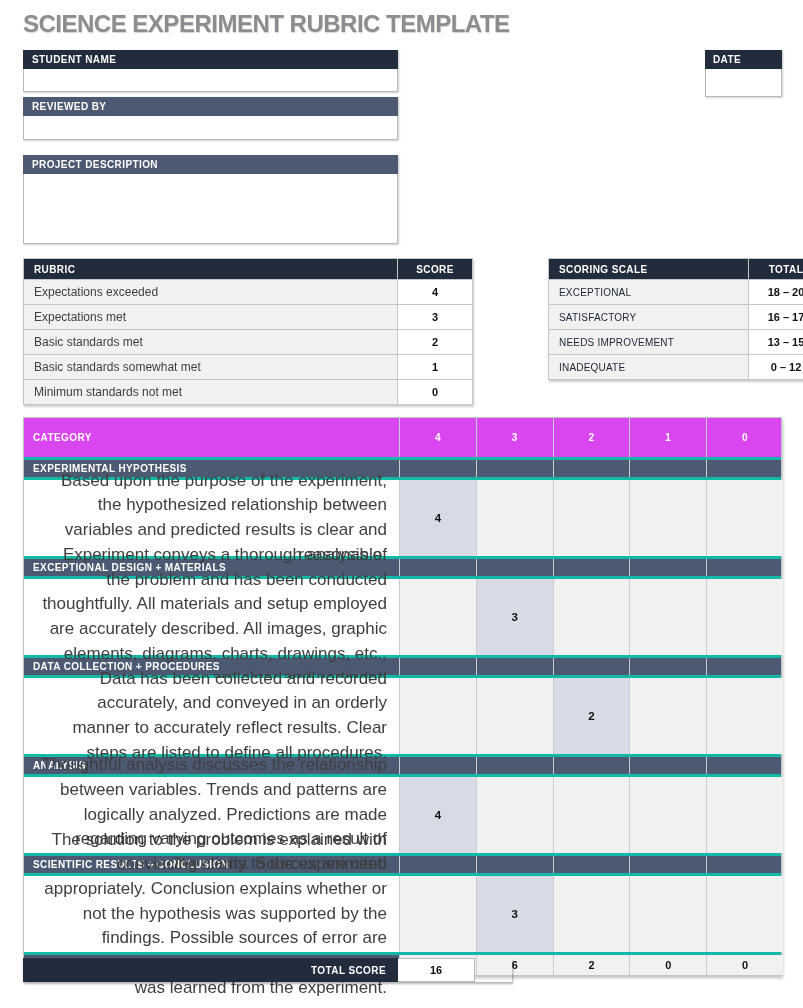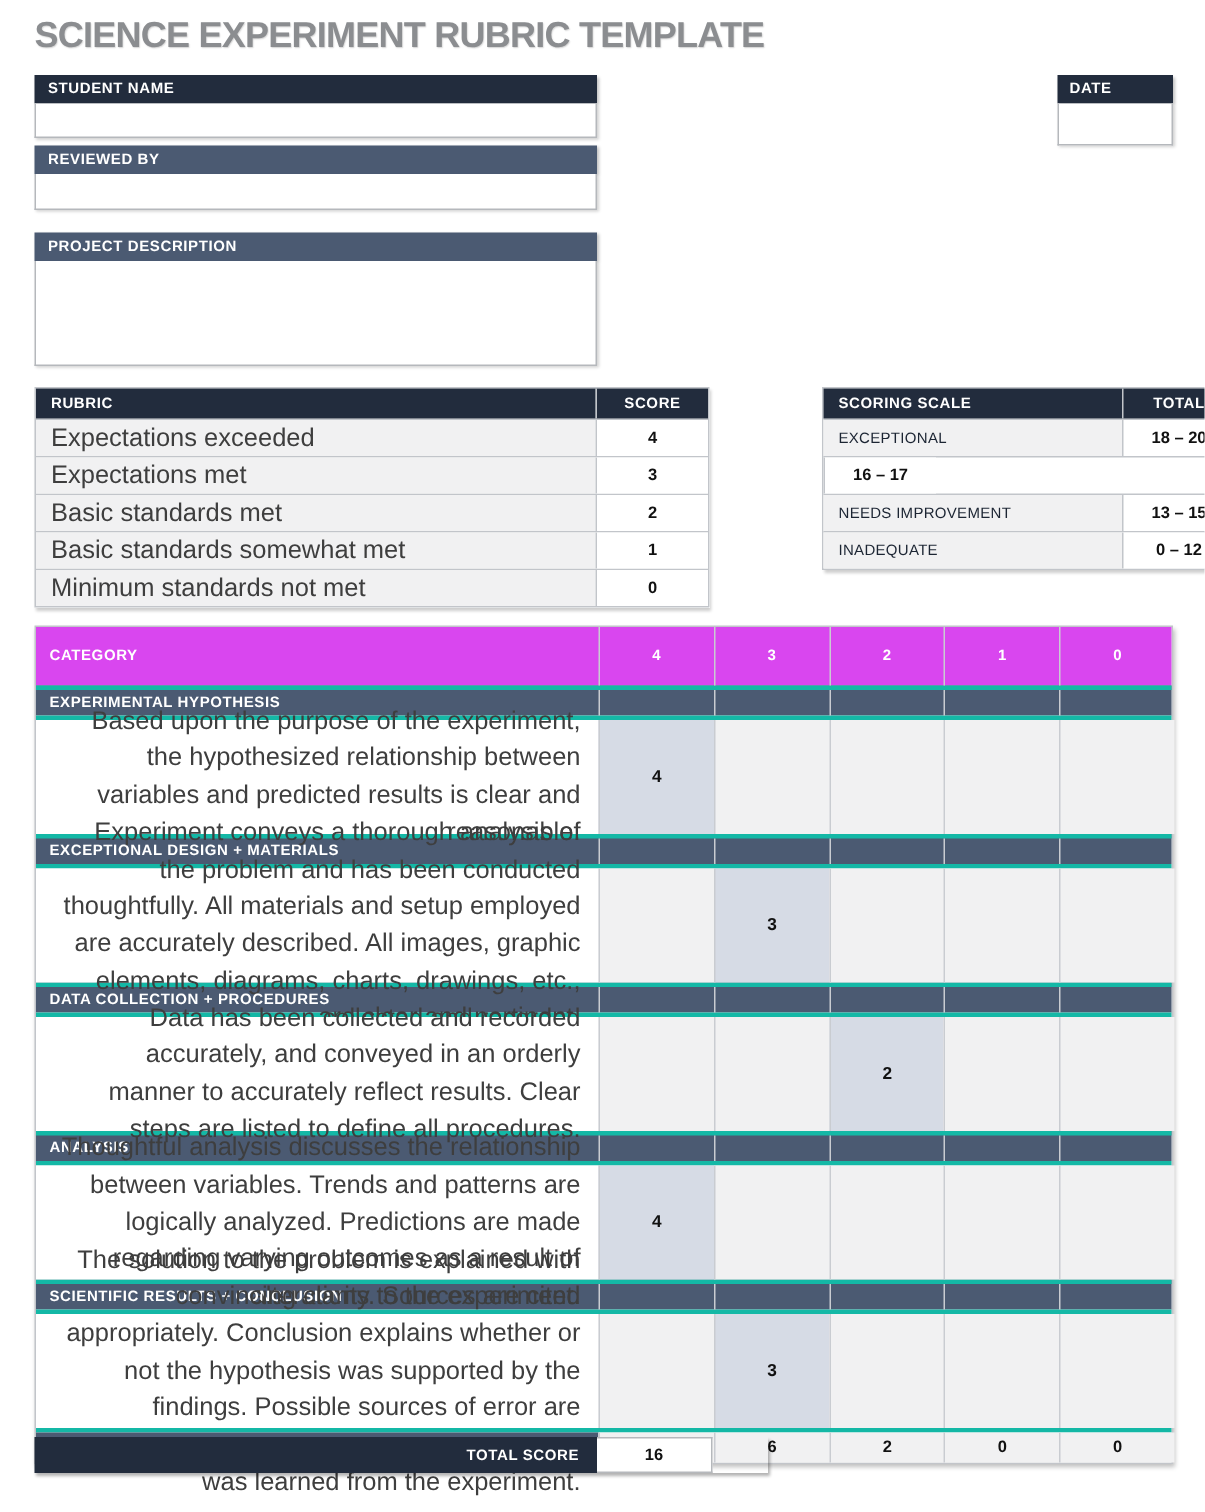--- a/index.html
+++ b/index.html
@@ -38,21 +38,21 @@
   .mini-row { display:flex; }
   .mini-row + .mini-row { border-top:1px solid #c2c5ca; }
   .mini-hdr { height:20px; }
   .mini-hdr .cell { background:#222c3d; color:#fff; font-weight:bold; font-size:10px; letter-spacing:0.4px; }
   .mini-table .cell {
     display:flex; align-items:center; height:100%;
   }
   .mini-table .cell.grow { flex:1 1 auto; padding:0 10px; }
   .mini-table .cell.val  { flex:0 0 75px; justify-content:center; border-left:1px solid #c2c5ca; }
   .mini-data { height:25px; }
-  .mini-data .label-cell { background:#f1f1f2; font-size:17px; color:#3e3e3e; }
+  .mini-data .label-cell { background:#f1f1f2; font-size:12px; color:#3e3e3e; }
   .mini-data .label-cell.bold { font-size:10px; font-weight:normal; color:#1c2533; letter-spacing:0.2px; }
   .mini-data .val { background:#ffffff; font-size:11px; font-weight:bold; color:#111; }
   .mini-hdr .val.hdrval { background:#222c3d; color:#fff; font-size:10px; }
 
   
   .cat-table { left:23px; top:417px; width:759px; box-shadow:1px 2px 3px rgba(0,0,0,0.25); border:1px solid #c2c5ca; }
   .cat-row { display:flex; }
   .cat-row + .cat-row { border-top:3px solid #14b8a6; }
   .cat-cell { display:flex; align-items:center; }
   .cat-desc-col { flex:0 0 375px; }
@@ -136,20 +136,21 @@
 <div class="abs mini-table" style="left:548px; top:258px; width:276px;">
   <div class="mini-row mini-hdr">
     <div class="cell grow" style="background:#222c3d;">SCORING SCALE</div>
     <div class="cell val hdrval">TOTAL</div>
   </div>
   <div class="mini-row mini-data">
     <div class="cell grow label-cell bold">EXCEPTIONAL</div>
     <div class="cell val">18 – 20</div>
   </div>
   <div class="mini-row mini-data">
+    <div class="cell grow label-cell bold">SATISFACTORY</div>
     <div class="cell val">16 – 17</div>
   </div>
   <div class="mini-row mini-data">
     <div class="cell grow label-cell bold">NEEDS IMPROVEMENT</div>
     <div class="cell val">13 – 15</div>
   </div>
   <div class="mini-row mini-data">
     <div class="cell grow label-cell bold">INADEQUATE</div>
     <div class="cell val">0 – 12</div>
   </div>

